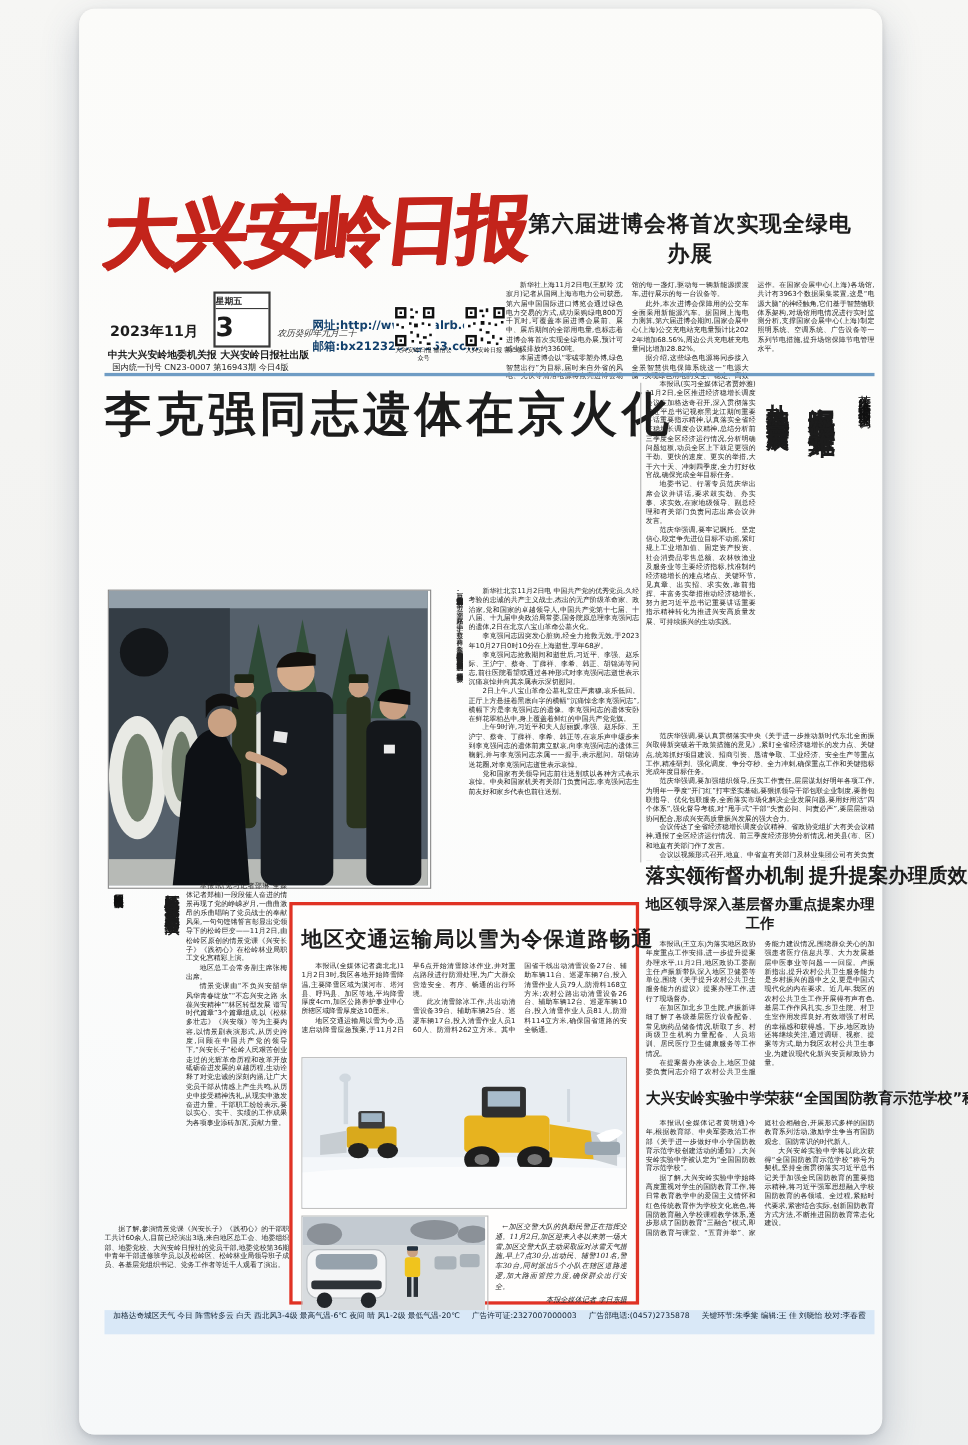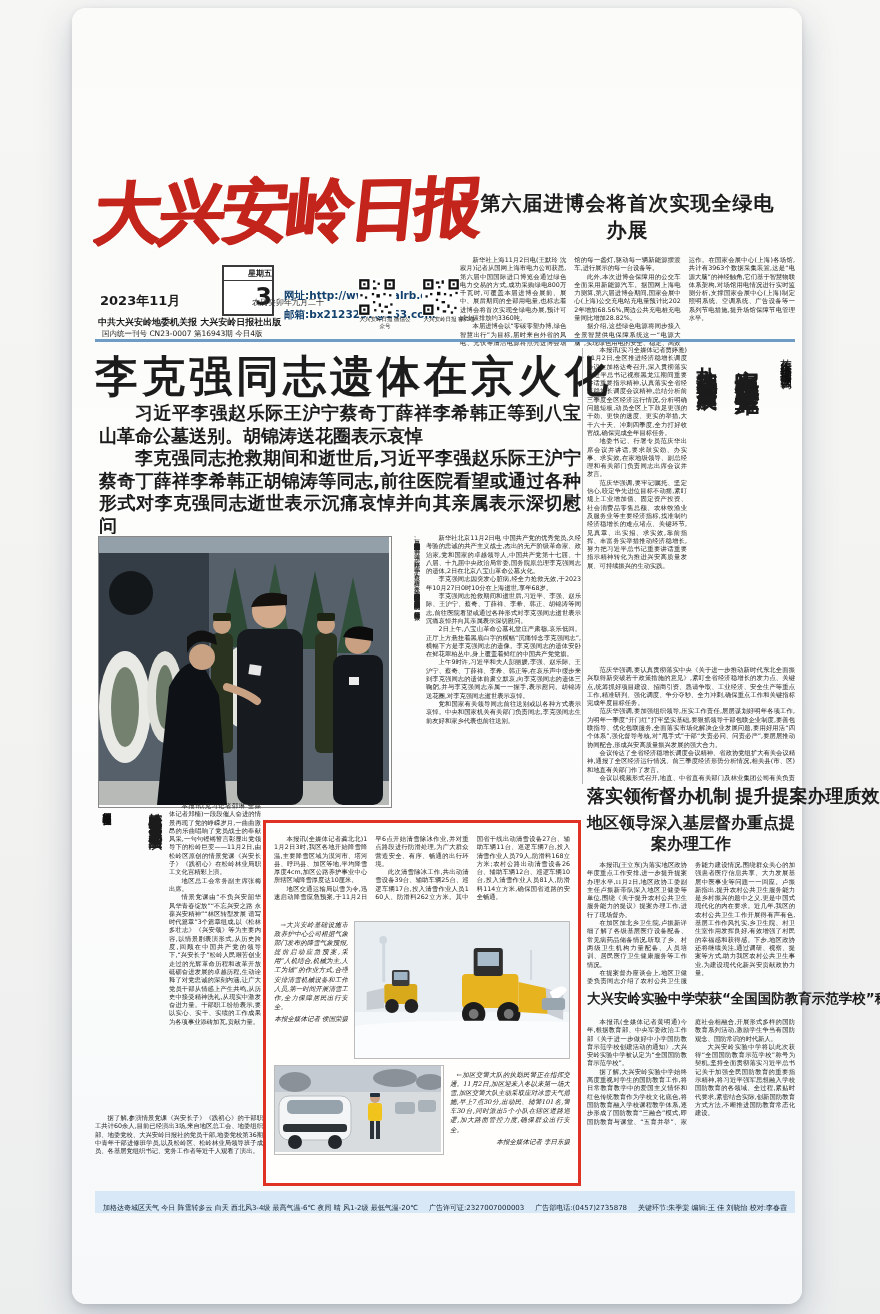--- a/index.html
+++ b/index.html
@@ -19,24 +19,24 @@
   .vert{writing-mode:vertical-rl;}
   
   .mast-title{
     left:22px;top:150px;width:395px;height:104px;
     font-family:"DejaVu Serif","Liberation Serif",serif;font-weight:bold;
     font-size:67px;line-height:104px;color:#c3241b;letter-spacing:-3px;
     transform:skewX(-7deg) rotate(-1deg);text-shadow:1px 1px 0 #c3241b,2px 0 0 #c3241b;
     white-space:nowrap;
   }
   .date-ym{left:28px;top:284px;font-size:13px;font-weight:bold;}
-  .cal{left:122px;top:257px;width:48px;height:47px;border:2px solid #3a3a3a;background:#fff;text-align:right;margin-left:28px;}
+  .cal{left:122px;top:257px;width:48px;height:47px;border:2px solid #3a3a3a;background:#fff;text-align:left;}
   .cal .wk{font-size:8px;border-bottom:1.5px solid #3a3a3a;padding:1px 0;font-weight:bold;}
   .cal .dy{font-size:24px;font-weight:bold;line-height:32px;}
-  .lunar{left:180px;top:289px;font-size:8px;color:#333;width:100px;}
+  .lunar{left:180px;top:289px;font-size:8px;font-style:italic;color:#333;width:100px;}
   .org1{left:26px;top:308px;font-size:9px;font-weight:bold;white-space:nowrap;}
   .org2{left:30px;top:321px;font-size:7.5px;color:#222;white-space:nowrap;}
   .netline{left:212px;top:281px;font-size:10.5px;font-weight:bold;color:#13416d;white-space:nowrap;}
   .mailline{left:212px;top:300px;font-size:10.5px;font-weight:bold;color:#13416d;white-space:nowrap;}
   .qr{width:38px;height:38px;background:#fff;}
   .qr-label{font-size:5.5px;text-align:center;width:54px;line-height:1.3;color:#222;}
   
   .expo{left:388px;top:170px;width:335px;height:160px;}
   .expo h2{margin:12px;font-size:20px;text-align:center;letter-spacing:1px;}
   .expo .cols{margin-top:7px;column-count:3;column-gap:8px;height:118px;overflow:hidden;}
@@ -51,21 +51,21 @@
   
   .fan{left:515px;top:334px;width:208px;height:442px;}
   .fan-top{position:absolute;left:0;top:4px;width:100px;height:314px;overflow:hidden;}
   .fan-h2{position:absolute;left:104px;top:8px;height:310px;width:30px;font-size:21px;font-weight:bold;letter-spacing:2px;}
   .fan-h1{position:absolute;left:138px;top:8px;height:310px;width:38px;font-size:24px;font-weight:bold;letter-spacing:2px;}
   .fan-kick{position:absolute;left:184px;top:8px;height:310px;width:22px;font-size:11.5px;letter-spacing:1px;color:#111;}
   .fan-bottom{position:absolute;left:0;top:324px;width:208px;height:116px;overflow:hidden;}
   
   .prop{left:515px;top:776px;width:208px;height:180px;font-family:Liberation Serif, serif;}
   .prop h2{margin:0;font-size:18px;text-align:center;white-space:nowrap;}
-  .prop h3{margin:5px 0 0 0;font-size:16px;text-align:center;}
+  .prop h3{margin:5px 0 0 0;font-size:13px;text-align:center;}
   .prop .cols{margin-top:6px;column-count:2;column-gap:8px;height:126px;overflow:hidden;}
   
   .school{left:515px;top:968px;width:208px;height:200px;}
   .school h2{margin:14px 0 0 0;font-size:13.5px;text-align:center;white-space:nowrap;}
   .school .cols{margin-top:10px;column-count:2;column-gap:8px;height:140px;overflow:hidden;}
   
   .song{left:23px;top:786px;width:168px;height:392px;}
   .song-kick{position:absolute;left:2px;top:12px;height:210px;width:16px;font-size:9px;color:#111;}
   .song-h{position:absolute;left:24px;top:8px;height:336px;width:46px;font-size:13.5px;font-weight:bold;letter-spacing:1px;}
   .song-side{position:absolute;left:74px;top:8px;width:92px;height:306px;overflow:hidden;}
@@ -76,21 +76,21 @@
   .redbox .cols{margin-top:8px;column-count:3;column-gap:8px;height:82px;overflow:hidden;}
   .photorow{display:flex;gap:6px;margin-top:4px;height:138px;}
   .cap-ital{font-family:"DejaVu Serif","Liberation Serif",serif;font-style:italic;font-size:6.5px;line-height:1.4;text-align:justify;word-break:break-all;color:#222;}
   .cap1{width:74px;height:138px;overflow:hidden;}
   .plow{flex:1;border:1px solid #bbb;}
   .bottomrow{display:flex;gap:6px;margin-top:6px;height:88px;}
   .street{width:168px;height:88px;border:1px solid #bbb;}
   .cap2wrap{flex:1;height:88px;overflow:hidden;padding-top:6px;}
   .byline{text-align:right;font-style:italic;font-size:6.5px;margin-top:3px;font-family:"DejaVu Serif","Liberation Serif",serif;}
   
-  .footer{left:23px;top:1183px;width:700px;height:22px;background:#d9e8f7;display:flex;align-items:flex-end;justify-content:space-between;font-size:7px;padding:0 8px;box-sizing:border-box;color:#123;white-space:nowrap;}
+  .footer{left:23px;top:1183px;width:700px;height:22px;background:#d9e8f7;display:flex;align-items:flex-start;justify-content:space-between;font-size:7px;padding:0 8px;box-sizing:border-box;color:#123;white-space:nowrap;}
   svg{display:block;}
 </style>
 </head>
 <body>
 
 <div class="paper">
 
   <div class="abs mast-title">大兴安岭日报</div>
 
   <div class="abs date-ym">2023年11月</div>
@@ -178,24 +178,20 @@
       <p>新华社上海11月2日电(王默玲 沈寂月)记者从国网上海市电力公司获悉,第六届中国国际进口博览会通过绿色电力交易的方式,成功采购绿电800万千瓦时,可覆盖本届进博会展前、展中、展后期间的全部用电量,也标志着进博会将首次实现全绿电办展,预计可减少碳排放约3360吨。</p>
       <p>本届进博会以“零碳零塑办博,绿色智慧出行”为目标,届时来自外省的风电、光伏等清洁电源将点亮进博会场馆的每一盏灯,驱动每一辆新能源摆渡车,进行展示的每一台设备等。</p>
       <p>此外,本次进博会保障用的公交车全面采用新能源汽车。据国网上海电力测算,第六届进博会期间,国家会展中心(上海)公交充电站充电量预计比2022年增加68.56%,周边公共充电桩充电量同比增加28.82%。</p>
       <p>据介绍,这些绿色电源将同步接入全景智慧供电保障系统这一“电源大脑”,实现绿色用电的安全、稳定、高效运作。在国家会展中心(上海)各场馆,共计有3963个数据采集装置,这是“电源大脑”的神经触角,它们基于智慧物联体系架构,对场馆用电情况进行实时监测分析,支撑国家会展中心(上海)制定照明系统、空调系统、广告设备等一系列节电措施,提升场馆保障节电管理水平。</p>
     </div>
   </div>
 
   <div class="abs rule-blue"></div>
 
   <div class="abs lead-h1">李克强同志遗体在京火化</div>
-  <div class="abs lead-decks">
-    <p>习近平李强赵乐际王沪宁蔡奇丁薛祥李希韩正等到八宝山革命公墓送别。胡锦涛送花圈表示哀悼</p>
-    <p>李克强同志抢救期间和逝世后,习近平李强赵乐际王沪宁蔡奇丁薛祥李希韩正胡锦涛等同志,前往医院看望或通过各种形式对李克强同志逝世表示沉痛哀悼并向其亲属表示深切慰问</p>
-  </div>
 
   <div class="abs lead-photo">
     <svg width="290" height="268" viewBox="0 0 290 268">
       <rect width="290" height="268" fill="#55606b"></rect>
       <rect width="290" height="16" fill="#93a0aa"></rect>
       <rect x="0" y="16" width="110" height="150" fill="#343d45"></rect>
       <circle cx="32" cy="56" r="22" fill="#14171a"></circle>
       <polygon points="120,110 136,30 152,110" fill="#2e4a37"></polygon>
       <polygon points="158,118 176,26 194,118" fill="#33513c"></polygon>
       <polygon points="200,112 216,34 232,112" fill="#2c4634"></polygon>
@@ -280,30 +276,27 @@
       <p>本报讯(见习记者邵琳 全媒体记者郑楠)一段段催人奋进的情景再现了党的峥嵘岁月,一曲曲激昂的乐曲唱响了党员战士的奉献风采,一句句铿锵誓言彰显出党领导下的松岭巨变——11月2日,由松岭区原创的情景党课《兴安长子》《践初心》在松岭林业局职工文化宫精彩上演。</p>
       <p>地区总工会常务副主席张梅出席。</p>
       <p>情景党课由“不负兴安韶华 风华青春绽放”“不忘兴安之路 永葆兴安精神”“林区转型发展 谱写时代篇章”3个篇章组成,以《松林多壮志》《兴安颂》等为主要内容,以情景剧表演形式,从历史跨度,回顾在中国共产党的领导下,“兴安长子”松岭人民艰苦创业走过的光辉革命历程和改革开放砥砺奋进发展的卓越历程,生动诠释了对党忠诚的深刻内涵,让广大党员干部从情感上产生共鸣,从历史中接受精神洗礼,从现实中激发奋进力量。干部职工纷纷表示,要以实心、实干、实绩的工作成果为各项事业添砖加瓦,贡献力量。</p>
     </div>
     <div class="song-bottom body-txt">
       <p>据了解,参演情景党课《兴安长子》《践初心》的干部职工共计60余人,目前已经演出3场,来自地区总工会、地委组织部、地委党校、大兴安岭日报社的党员干部,地委党校第36期中青年干部进修班学员,以及松岭区、松岭林业局领导班子成员、各基层党组织书记、党务工作者等近千人观看了演出。</p>
     </div>
   </div>
 
   <div class="abs redbox">
+    <h2>地区交通运输局以雪为令保道路畅通</h2>
     <div class="cols body-txt">
       <p>本报讯(全媒体记者龚北北)11月2日3时,我区各地开始降雪降温,主要降雪区域为漠河市、塔河县、呼玛县、加区等地,平均降雪厚度4cm,加区公路养护事业中心所辖区域降雪厚度达10厘米。</p>
       <p>地区交通运输局以雪为令,迅速启动降雪应急预案,于11月2日早6点开始清雪除冰作业,并对重点路段进行防滑处理,为广大群众营造安全、有序、畅通的出行环境。</p>
       <p>此次清雪除冰工作,共出动清雪设备39台、辅助车辆25台、巡逻车辆17台,投入清雪作业人员160人、防滑料262立方米。其中国省干线出动清雪设备27台、辅助车辆11台、巡逻车辆7台,投入清雪作业人员79人,防滑料168立方米;农村公路出动清雪设备26台、辅助车辆12台、巡逻车辆10台,投入清雪作业人员81人,防滑料114立方米,确保国省道路的安全畅通。</p>
     </div>
     <div class="photorow">
-      <div class="cap1 cap-ital">
-        <p style="text-indent:1em;">→大兴安岭基础设施市政养护中心公司根据气象部门发布的降雪气象预报,提前启动应急预案,采用“人机结合,机械为主,人工为辅”的作业方式,合理安排清雪机械设备和工作人员,第一时间开展清雪工作,全力保障居民出行安全。</p>
-        <div class="byline">本报全媒体记者 侯国荣摄</div>
-      </div>
       <div class="plow">
         <svg width="100%" height="136" viewBox="0 0 220 136" preserveAspectRatio="none">
           <rect width="220" height="136" fill="#e8edf2"></rect>
           <rect y="90" width="220" height="46" fill="#f4f7fa"></rect>
           <g opacity=".5" fill="#b9c4cd">
             <rect x="28" y="20" width="3" height="40"></rect>
               <circle cx="29" cy="18" r="4"></circle>
             <rect x="180" y="28" width="2" height="30"></rect>
           </g>
           <g>

